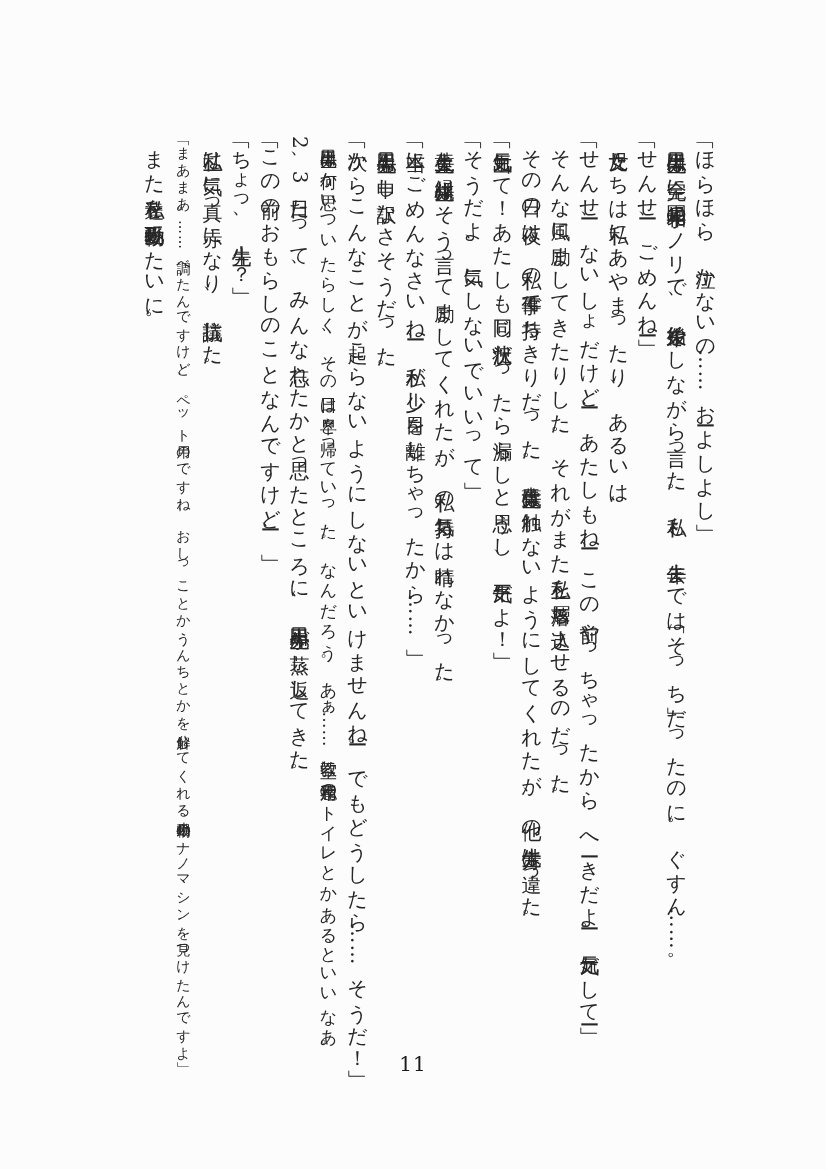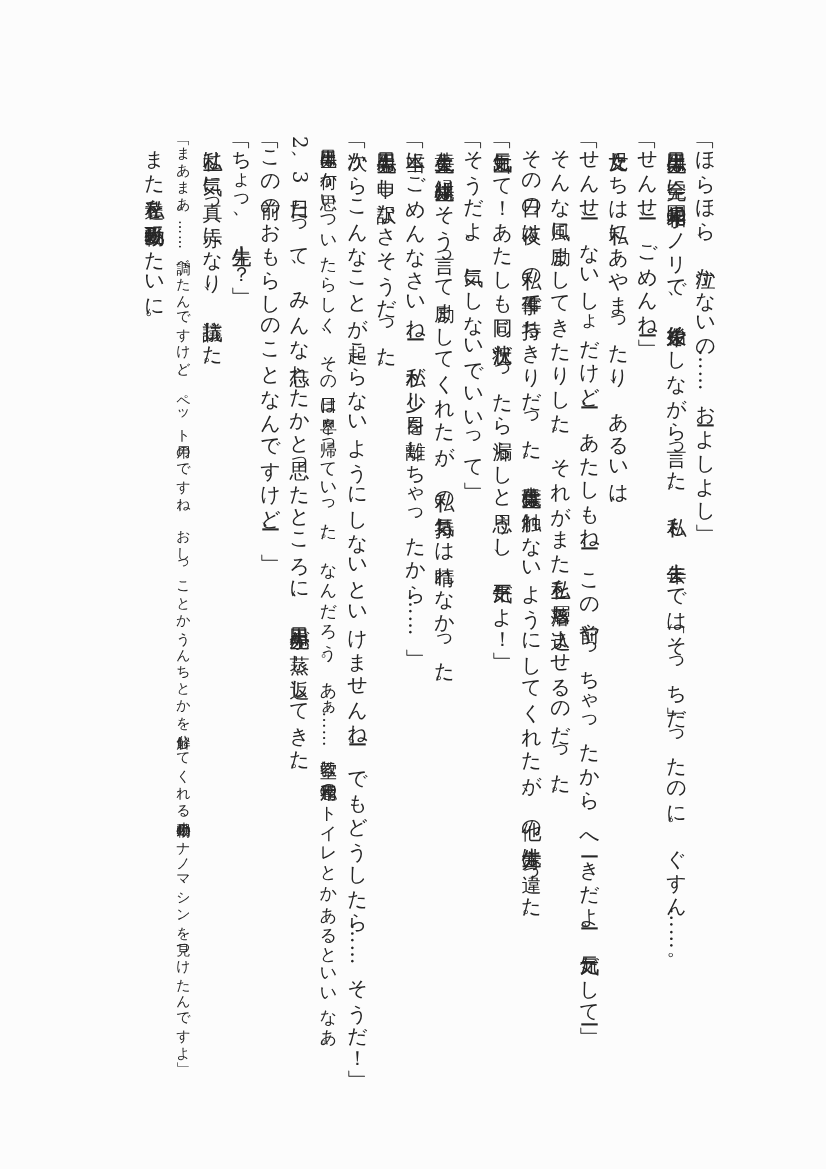--- a/index.html
+++ b/index.html
@@ -63,13 +63,14 @@
     <p class="para" style="font-size: 20px;">黒田先生も申し訳なさそうだった。</p>
     <p class="para" style="font-size: 20px;">「次からこんなことが起こらないようにしないといけませんねー。でもどうしたら……そうだ！」</p>
     <p class="para" style="font-size: 17px;">黒田先生は何か思いついたらしく、その日は早々と帰っていった。なんだろう。あぁ……教室に私達用のトイレとかあるといいなあ。</p>
     <p class="para" style="font-size: 20px;">2、3日たって、みんな忘れたかと思ったところに、黒田先生が蒸し返してきた。</p>
     <p class="para" style="font-size: 20px;">「この前のおもらしのことなんですけどー、」</p>
     <p class="para" style="font-size: 20px;">「ちょっ、先生！？」</p>
     <p class="para" style="font-size: 20px;">私は一気に真っ赤になり、抗議した。</p>
     <p class="para" style="font-size: 14px;">「まあまあ。……調べたんですけど、ペット用のですね、おしっことかうんちとかを分解してくれる小動物用のナノマシンを見つけたんですよ」</p>
     <p class="para" style="font-size: 20px;">また私達を愛玩動物みたいに。</p>
   </div>
+  <div class="page-number">11</div>
 </div>
 
 </body></html>

